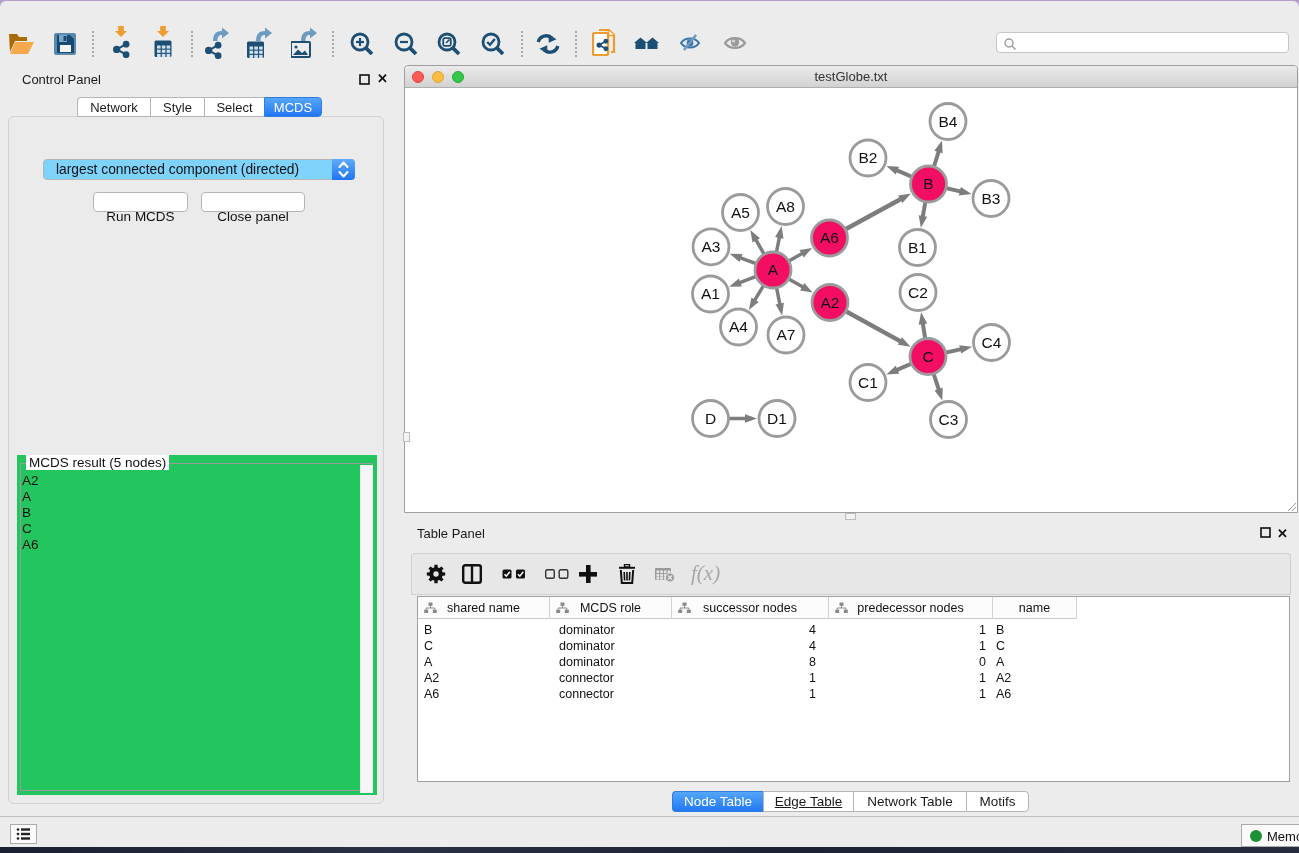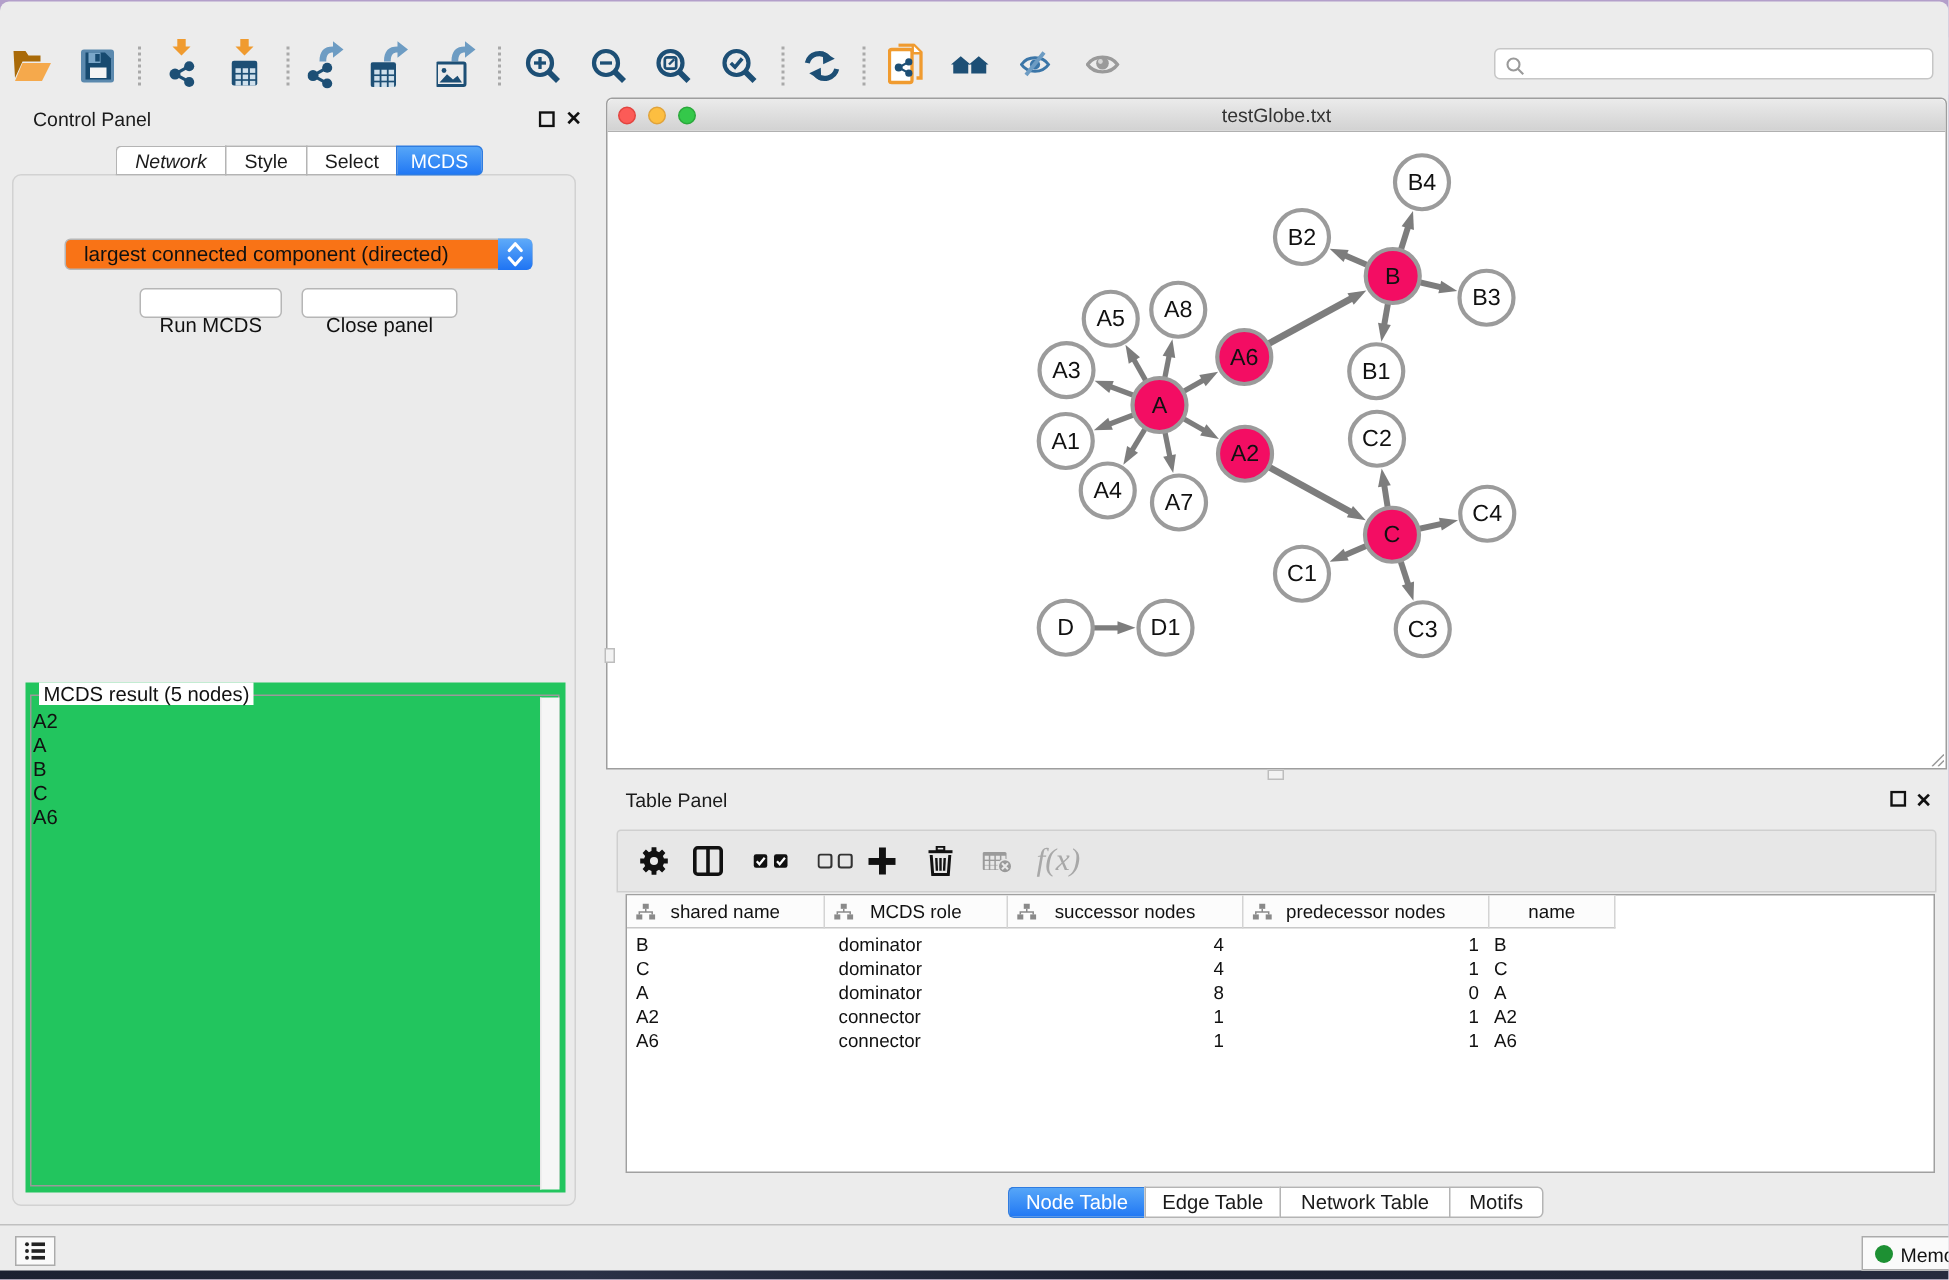--- a/index.html
+++ b/index.html
@@ -26,21 +26,21 @@
 .cp-head .t { position:absolute; left:22px; top:9px; font-size:13px; color:#1a1a1a; }
 .panel-btns { position:absolute; top:9px; font-size:13px; color:#111; }
 .cp-tabs { position:absolute; left:77px; top:96px; height:20px; display:flex; font-size:13px; z-index:3; }
 .cp-tabs .tab { background:#fff; border:1px solid #b4b4b4; border-right:none; padding:2px 0 0 0; text-align:center; color:#1a1a1a; height:20px; }
 .cp-tabs .tab:first-child { border-radius:4px 0 0 0; }
 .cp-tabs .tab:last-child { border-radius:0 4px 4px 0; border-right:1px solid #b4b4b4; }
 .cp-tabs .tab.sel { background:linear-gradient(#56a6f8,#2178f4); color:#fff; border-color:#2f7ce0; }
 .cp-body { position:absolute; left:8px; top:115px; width:376px; height:688px; background:#ebebeb;
   border:1px solid #d2d2d2; border-radius:6px; }
 .opt-label { position:absolute; left:17px; width:366px; top:136px; text-align:center; font-size:14px; color:#111; }
-.dropdown { position:absolute; left:43px; top:158px; width:312px; height:21px; background:#f97316;
+.dropdown { position:absolute; left:43px; top:158px; width:312px; height:21px; background:#7dd3fc;
   border:1px solid #b6b6b6; border-radius:4px; font-size:13.8px; color:#111; }
 .dropdown .txt { position:absolute; left:12px; top:2px; }
 .dropdown .step { position:absolute; right:-1px; top:-1px; width:23px; height:21px; border-radius:0 4px 4px 0;
   background:linear-gradient(#5fabf9,#1f74f3); }
 .btn { position:absolute; height:20px; background:#fff; border:1px solid #b6b6b6; border-radius:4px;
   font-size:13.5px; color:#111; text-align:center; padding-top:16px; }
 
 .mcds-box { position:absolute; left:17px; top:454px; width:360px; height:340px; background:#22c55e; }
 .mcds-border { position:absolute; left:3px; top:8px; width:353px; height:328px; border:1px solid #9a9a9a; }
 .mcds-title { position:absolute; left:9px; top:0; background:#fff; padding:0 3px; font-size:13.5px; color:#111; }
@@ -237,21 +237,21 @@
 
   <div class="cp-head">
     <div class="t">Control Panel</div>
     <div class="panel-btns" style="left:359px; top:10px;"><svg width="11" height="11" viewBox="0 0 11 11">
           <rect x="1" y="1" width="9" height="9" fill="none" stroke="#111" stroke-width="1.6"></rect>
         </svg></div>
     <div class="panel-btns" style="left:377px; top:8px; font-weight:bold;">✕</div>
   </div>
   <div class="cp-body"></div>
   <div class="cp-tabs">
-    <div class="tab" style="width:73px;font-style:italic;">Network</div>
+    <div class="tab" style="width:73px;">Network</div>
     <div class="tab" style="width:54px;">Style</div>
     <div class="tab" style="width:60px;">Select</div>
     <div class="tab sel" style="width:58px;">MCDS</div>
   </div>
   <div class="dropdown">
     <div class="txt">largest connected component (directed)</div>
     <div class="step"><svg width="23" height="21" viewBox="0 0 23 21">
           <path d="M7.5 8 L11.5 3.5 L15.5 8" fill="none" stroke="#fff" stroke-width="2.1" stroke-linecap="round" stroke-linejoin="round"></path>
           <path d="M7.5 13 L11.5 17.5 L15.5 13" fill="none" stroke="#fff" stroke-width="2.1" stroke-linecap="round" stroke-linejoin="round"></path>
         </svg></div>
@@ -507,21 +507,21 @@
 <span style="left:6px">A6</span>
         <span style="left:141px">connector</span>
 <span style="left:254px;width:144px;text-align:right">1</span>
 <span style="left:411px;width:157px;text-align:right">1</span>
 <span style="left:578px">A6</span>
       </div>
     </div>
 
   <div class="btabs">
     <div class="tab sel" style="width:91px;">Node Table</div>
-    <div class="tab" style="width:90px;">Edge Table</div>
+    <div class="tab" style="width:90px;text-decoration:underline;">Edge Table</div>
     <div class="tab" style="width:113px;">Network Table</div>
     <div class="tab" style="width:63px;">Motifs</div>
   </div>
 
   <div class="statusbar">
     <div class="sb-left"><svg width="25" height="18" viewBox="0 0 25 18">
           <g fill="#222">
             <circle cx="7" cy="4.5" r="1.3"></circle>
             <rect x="10" y="3.3" width="9" height="2.4"></rect>
             <circle cx="7" cy="9" r="1.3"></circle>

